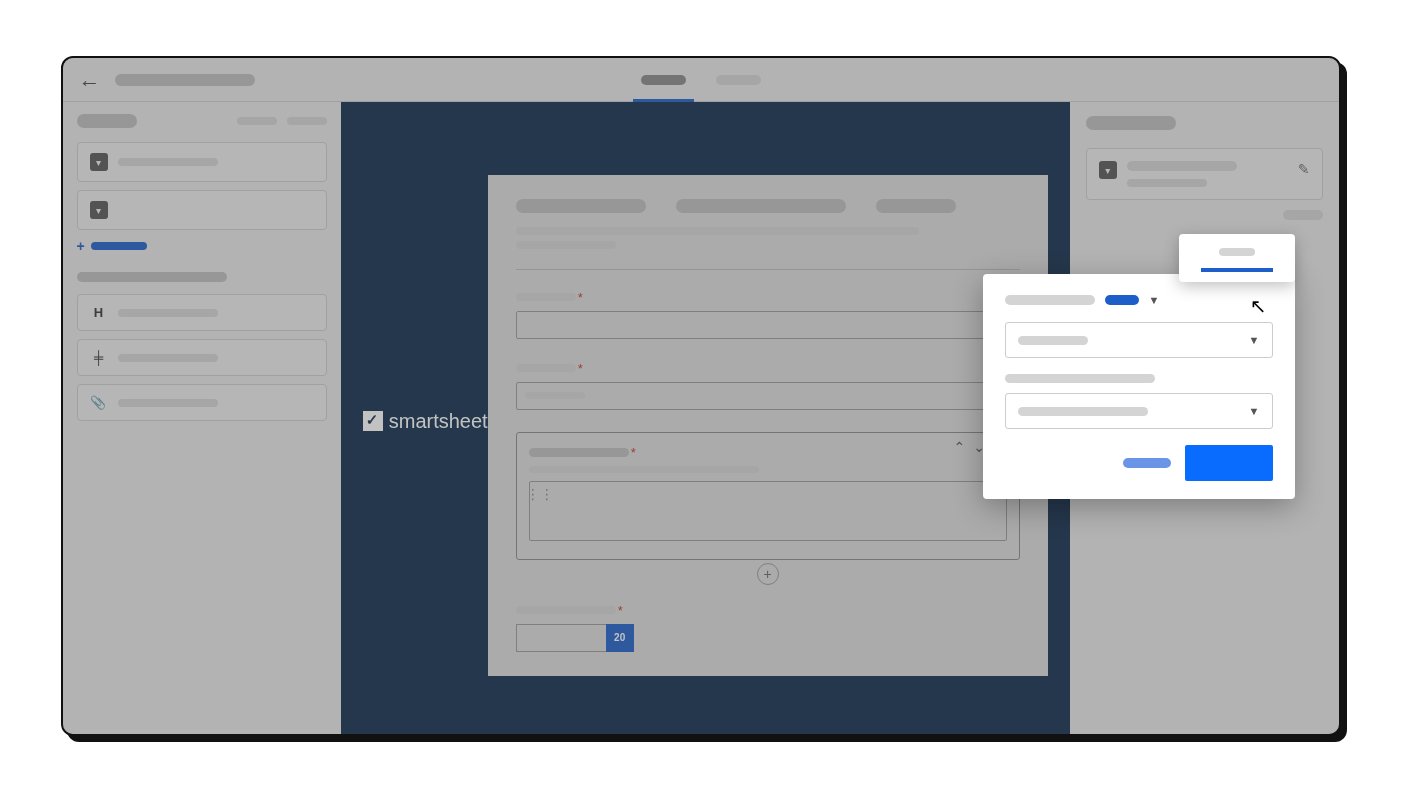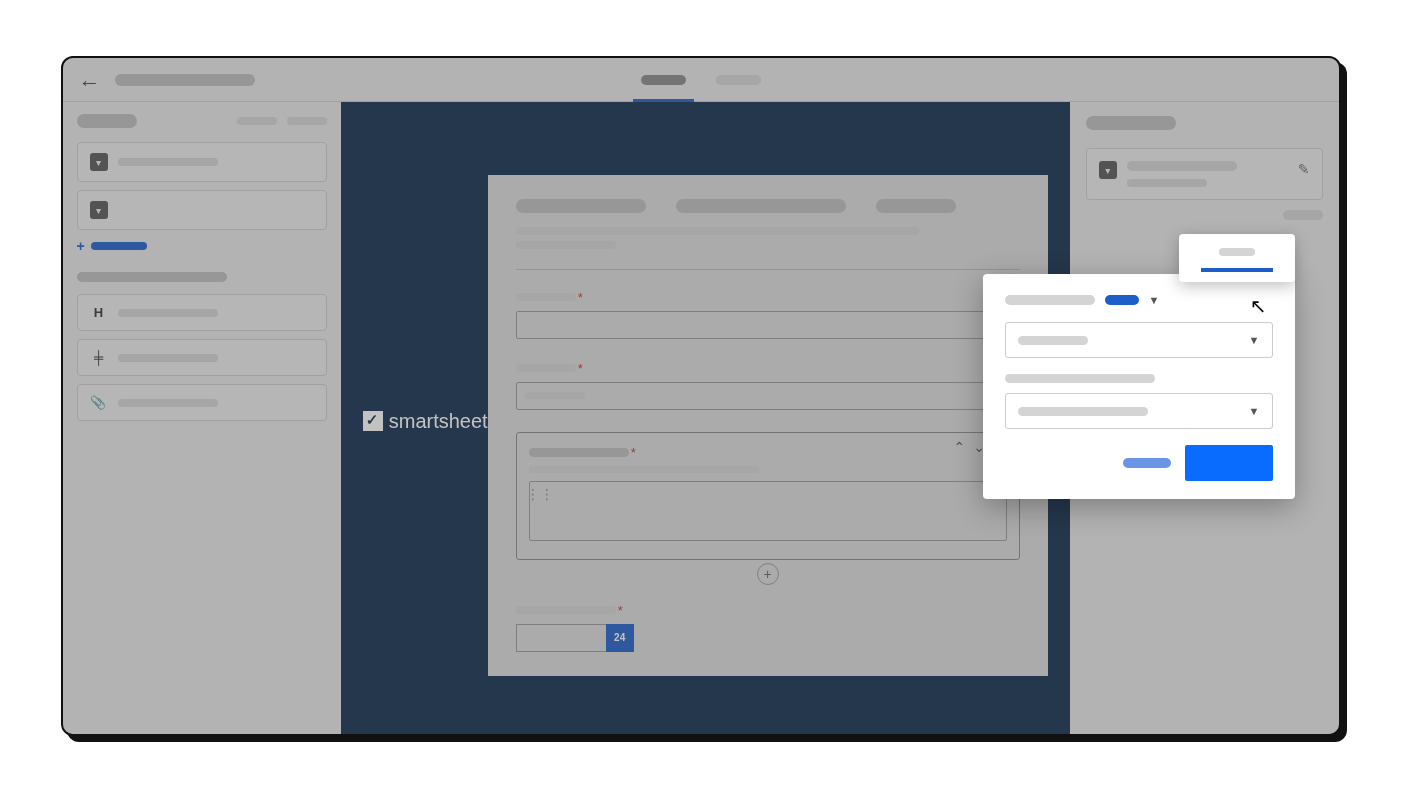--- a/index.html
+++ b/index.html
@@ -169,21 +169,21 @@
         </div>
         <div class="add-circle">+</div>
 
         <div style="height:18px;"></div>
         <div class="field-label">
           <div class="ph-light" style="width:100px;height:8px;"></div>
           <span class="req">*</span>
         </div>
         <div class="date-input">
           <div class="date-box"></div>
-          <div class="cal-icon">24</div>
+          <div class="cal-icon">20</div>
         </div>
       </div>
     </div>
 
     <div class="right-panel">
       <div class="ph hdr2"></div>
       <div class="right-card">
         <span class="edit-ic">✎</span>
         <div style="display:flex;gap:10px;align-items:flex-start;">
           <div class="icon-box">▾</div>

